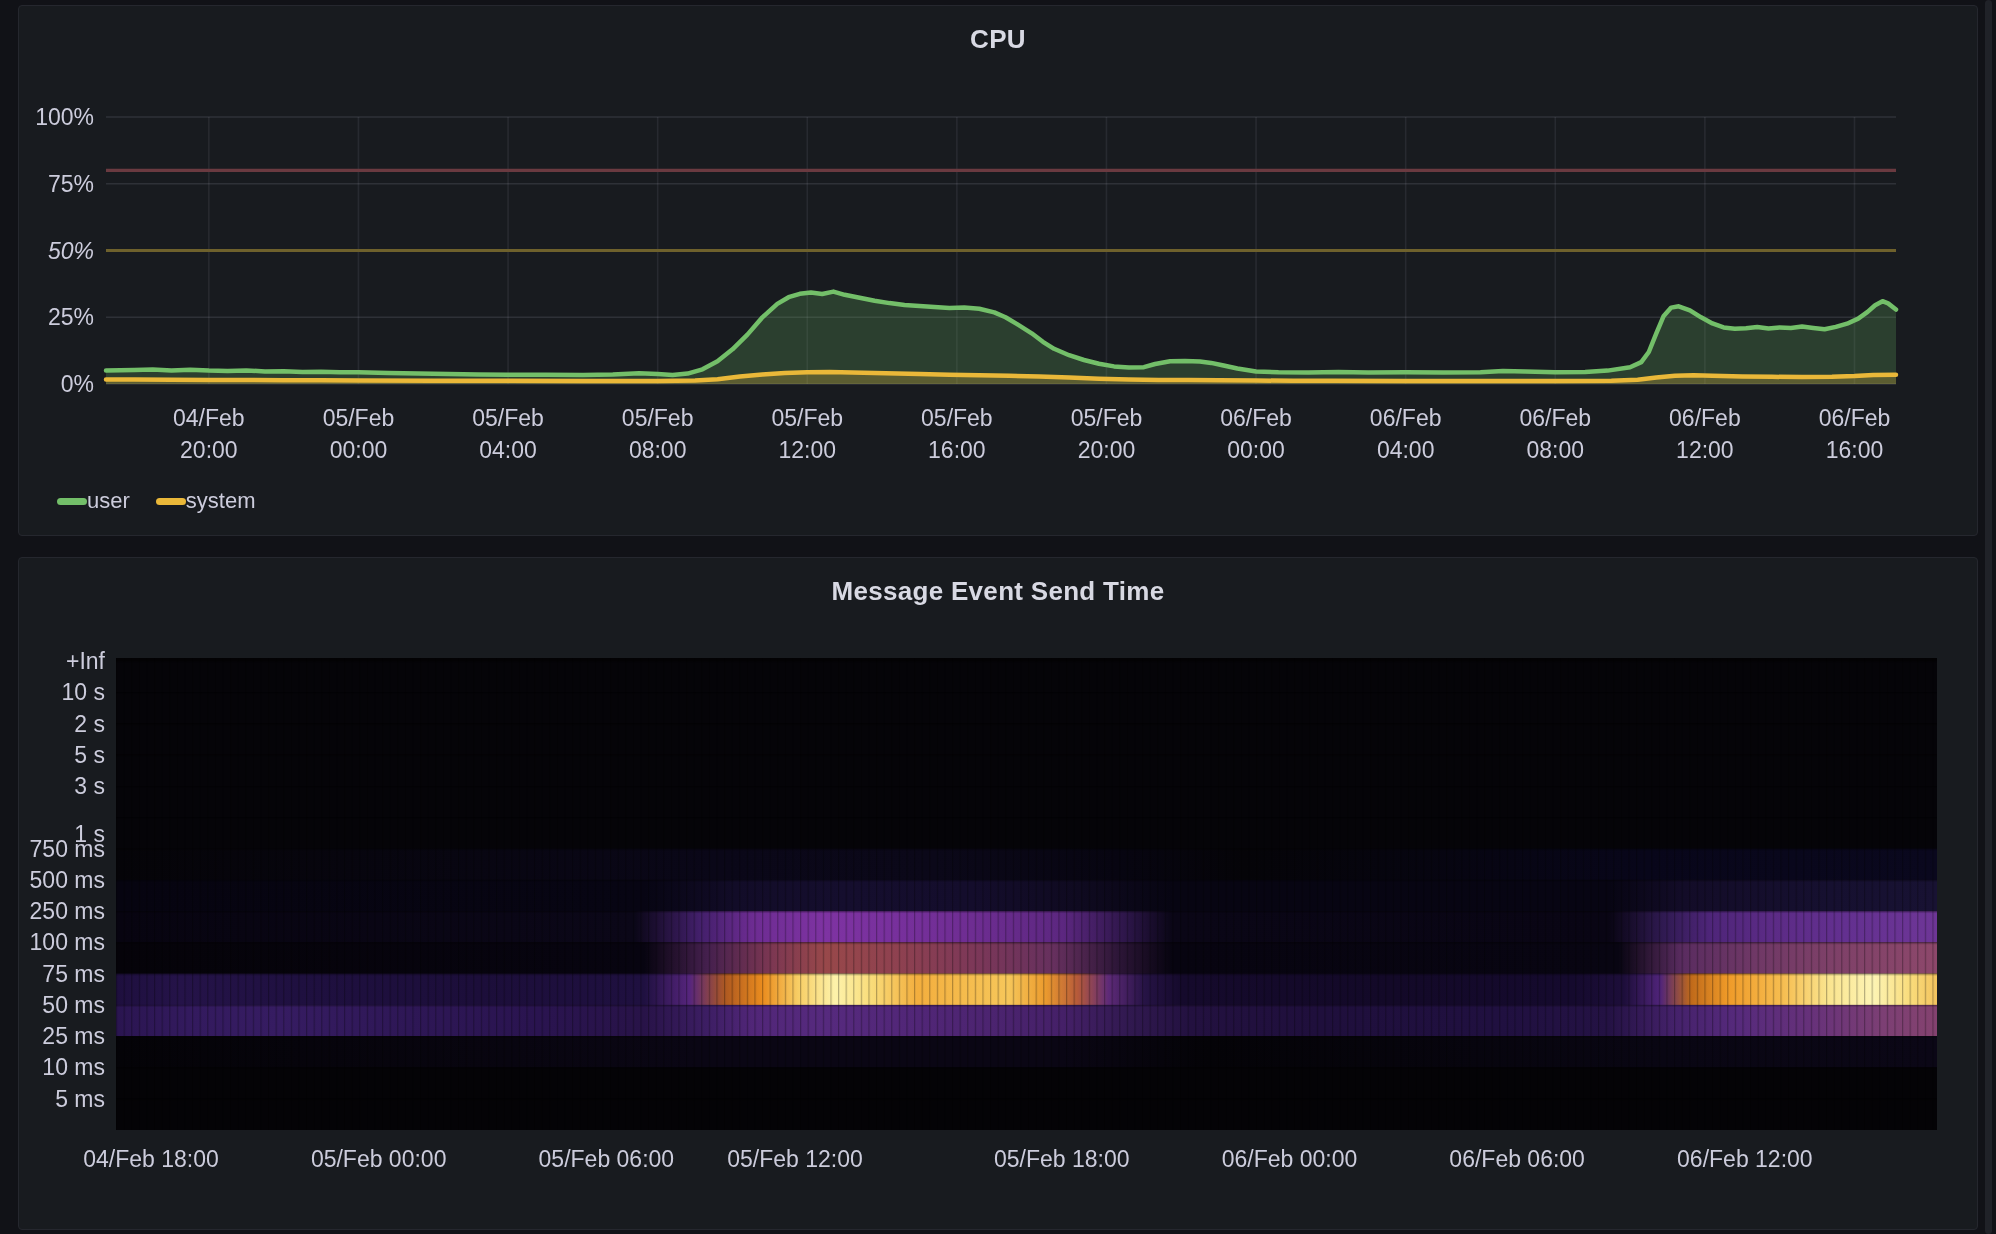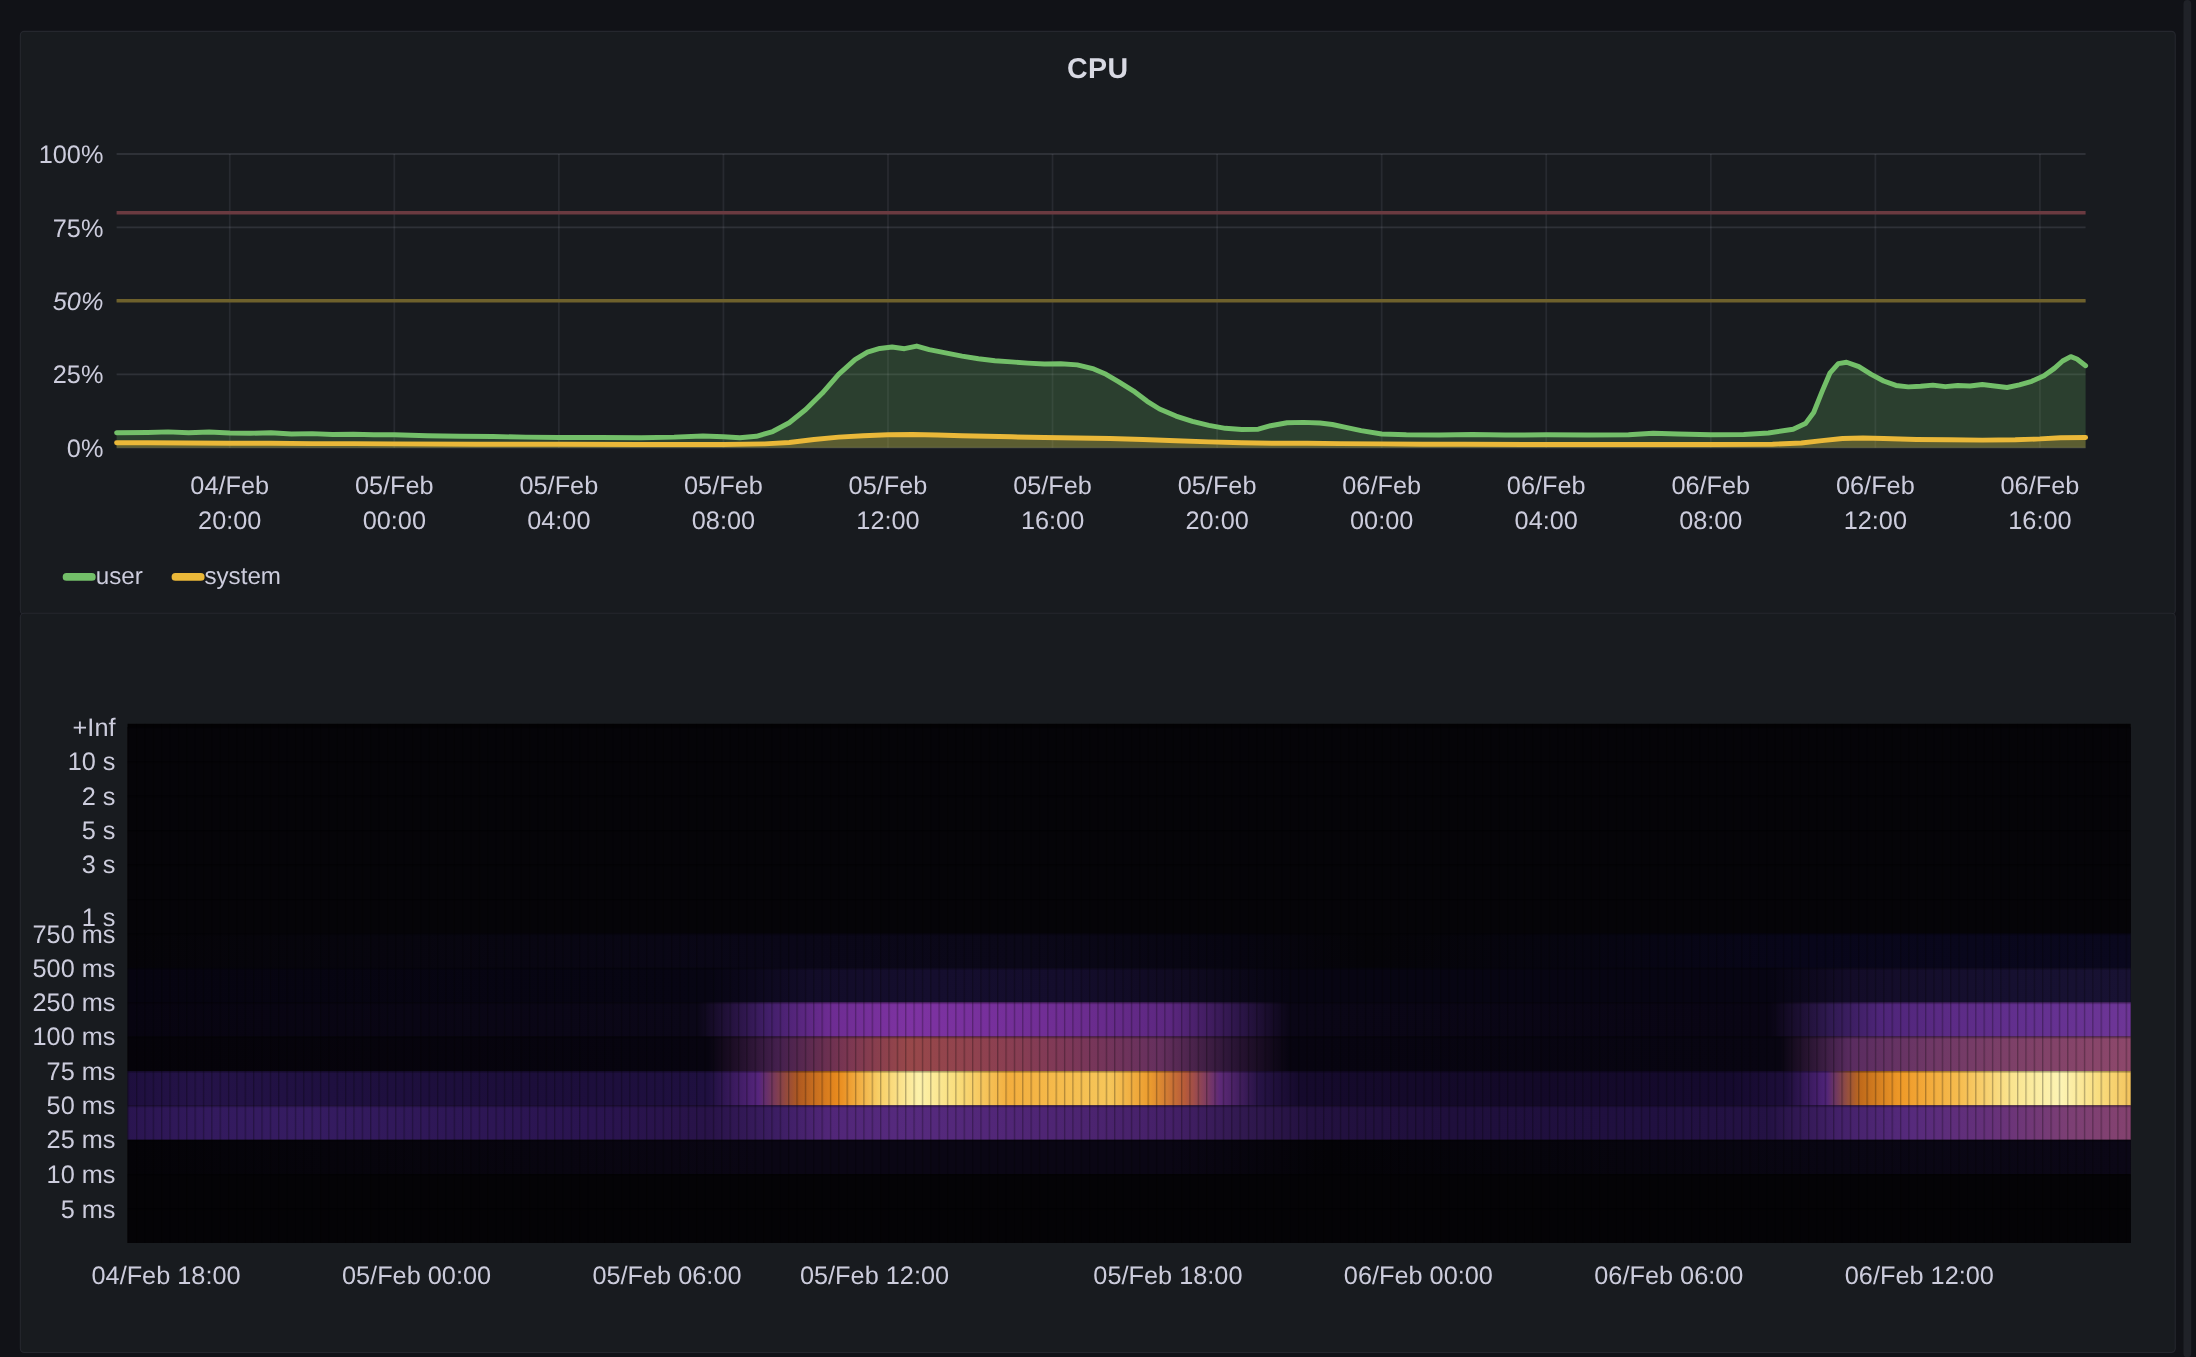--- a/index.html
+++ b/index.html
@@ -1,18 +1,18 @@
 <!DOCTYPE html>
 <html><head>
 <meta charset="utf-8">
 <style>
   html,body{margin:0;padding:0;background:#111217;width:1996px;height:1234px;overflow:hidden;
     font-family:"Liberation Sans","DejaVu Sans",sans-serif;}
   .panel{position:absolute;background:#181b1f;border:1px solid #25272e;border-radius:4px;box-sizing:border-box;}
-  #panel-cpu{left:18px;top:28px;width:1960px;height:531px;}
+  #panel-cpu{left:18px;top:5px;width:1960px;height:531px;}
   #panel-heatmap{left:18px;top:557px;width:1960px;height:673px;}
   .panel-title{position:absolute;left:0;right:0;top:18px;margin:0;text-align:center;
     font-size:26px;font-weight:700;color:#d8d9e3;letter-spacing:.3px;}
   .chart{position:absolute;left:0;top:0;width:100%;height:100%;}
   .chart svg{position:absolute;left:0;top:0;}
   .y-tick-label,.x-tick-label,.hm-x-label{position:absolute;color:#ccccdc;font-size:23px;line-height:26px;}
   .y-tick-label{width:76px;text-align:right;transform:translateY(-50%);}
   .x-tick-label{width:170px;text-align:center;transform:translateX(-50%);line-height:32px;}
   .hm-x-label{width:260px;text-align:center;transform:translateX(-50%);}
   .legend{position:absolute;left:38px;top:482px;display:flex;align-items:center;gap:26px;}
@@ -78,20 +78,21 @@
         <span class="legend-label">user</span>
       </div>
       <div class="legend-item">
         <span class="legend-swatch" id="swatch-system" style="background: rgb(234, 184, 57);"></span>
         <span class="legend-label">system</span>
       </div>
     </div>
   </section>
 
   <section class="panel" id="panel-heatmap">
+    <h2 class="panel-title">Message Event Send Time</h2>
     <div class="chart" id="heatmap-chart">
         <svg width="1958" height="671" viewBox="0 0 1958 671">
           <defs>
             <linearGradient id="grad-row-6" x1="0" y1="0" x2="1" y2="0">
               <stop offset="0%" stop-color="#050408"></stop>
               <stop offset="33%" stop-color="#0a0718"></stop>
               <stop offset="45%" stop-color="#0b0819"></stop>
               <stop offset="55.00000000000001%" stop-color="#070511"></stop>
               <stop offset="62%" stop-color="#050408"></stop>
               <stop offset="84%" stop-color="#08061a"></stop>

